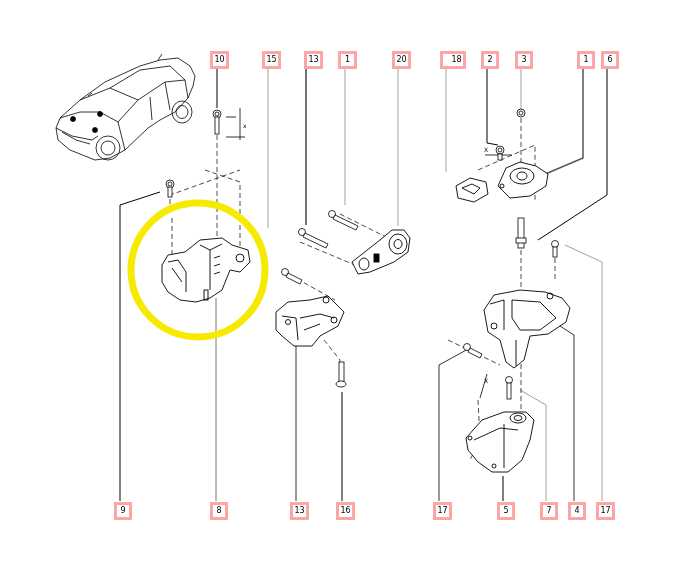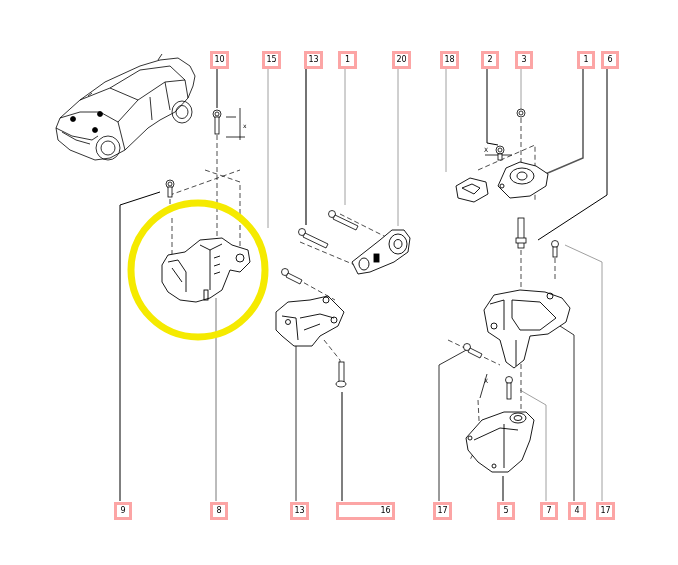--- a/index.html
+++ b/index.html
@@ -216,27 +216,27 @@
 
     <circle cx="198" cy="270" r="67" fill="none" stroke="#f5ea00" stroke-width="7"></circle>
   </g>
 </svg>
 
 <div class="label-box wide" style="left:210px;top:51px;">10</div>
 <div class="label-box wide" style="left:262px;top:51px;">15</div>
 <div class="label-box wide" style="left:304px;top:51px;">13</div>
 <div class="label-box wide" style="left:338px;top:51px;">1</div>
 <div class="label-box wide" style="left:392px;top:51px;">20</div>
-<div class="label-box wide" style="left:440px;top:51px;">18</div>
+<div class="label-box wide" style="left:440px;top:51px;padding-left:7px;">18</div>
 <div class="label-box" style="left:481px;top:51px;">2</div>
 <div class="label-box" style="left:515px;top:51px;">3</div>
 <div class="label-box" style="left:577px;top:51px;">1</div>
 <div class="label-box" style="left:601px;top:51px;">6</div>
 
 <div class="label-box" style="left:114px;top:502px;">9</div>
 <div class="label-box" style="left:210px;top:502px;">8</div>
 <div class="label-box wide" style="left:290px;top:502px;">13</div>
-<div class="label-box wide" style="left:336px;top:502px;padding-left:40px;">16</div>
+<div class="label-box wide" style="left:336px;top:502px;">16</div>
 <div class="label-box wide" style="left:433px;top:502px;">17</div>
 <div class="label-box" style="left:497px;top:502px;">5</div>
 <div class="label-box" style="left:540px;top:502px;">7</div>
 <div class="label-box" style="left:568px;top:502px;">4</div>
 <div class="label-box wide" style="left:596px;top:502px;">17</div>
 
 </body></html>

